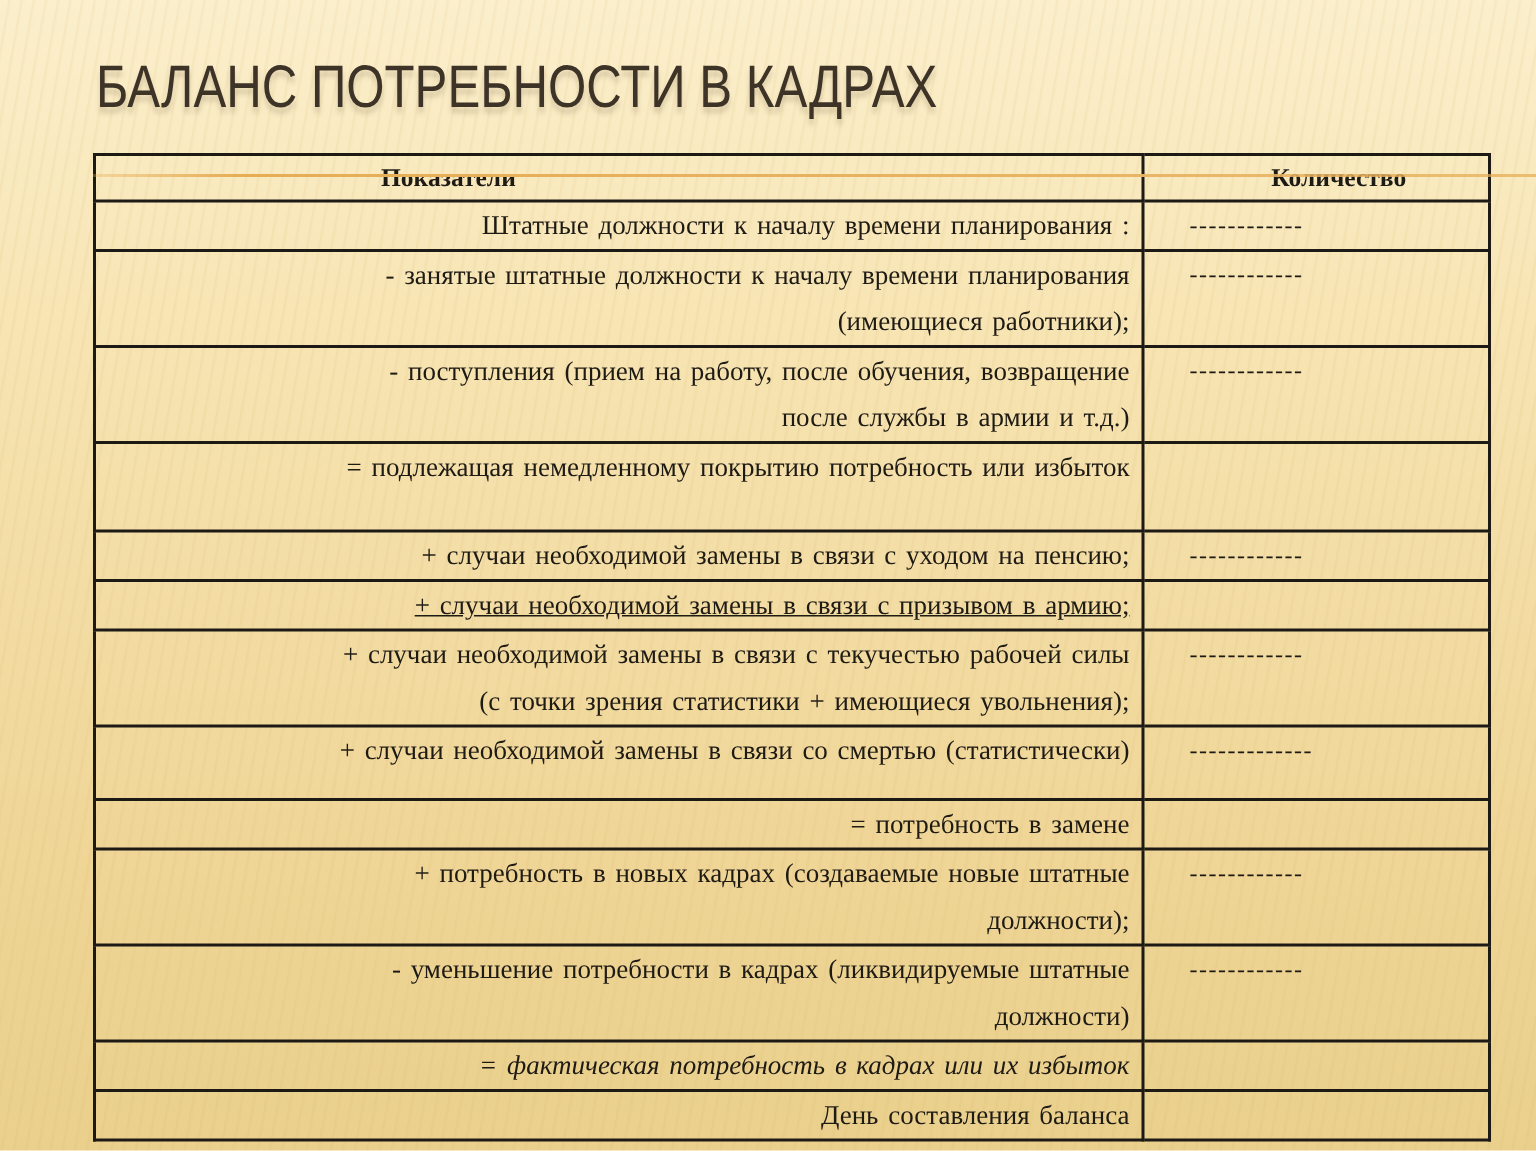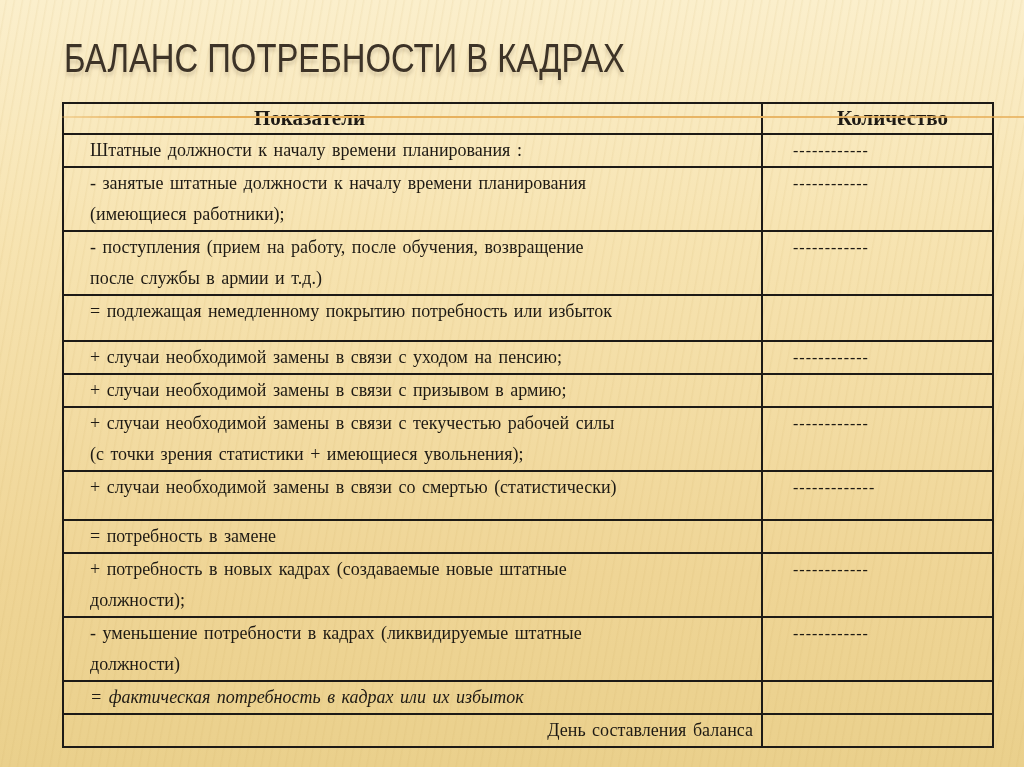--- a/index.html
+++ b/index.html
@@ -29,24 +29,24 @@
     table.bal {
       position: absolute; left: 62px; top: 102px;
       width: 932px; border-collapse: collapse;
       table-layout: fixed;
       color: #1e1a14;
     }
     table.bal td, table.bal th {
       border: 2px solid #1d1a16; padding: 0; vertical-align: top;
       font-size: 18px; line-height: 31px;
     }
-    table.bal th { font-weight: bold; font-size: 21px; text-align: center; height: 29px; line-height: 29px; border-radius: 14px; }
+    table.bal th { font-weight: bold; font-size: 17px; text-align: center; height: 29px; line-height: 29px; border-radius: 14px; }
     .col1 { width: 699px; }
     .col2 { width: 231px; }
-    .ind { padding-left: 26px !important; padding-right: 8px !important; word-spacing: 2px; }
+    .ind { padding-left: 26px !important; padding-right: 8px !important; word-spacing: 2px; text-align: right; }
     .th-left { padding-left: 190px !important; text-align: left !important; }
     .th-right { text-align: left; padding-left: 30px !important; }
     .val { padding-left: 30px !important; letter-spacing: 1px; font-size: 16px !important; }
     .right-text { text-align: right; padding-right: 8px !important; }
   </style>
 </head>
 <body>
 
 <div class="stripes"></div>
 
@@ -77,33 +77,33 @@
         </td>
     <td class="val">------------</td>
   </tr>
       <tr style="height: 59px;">
     <td class="ind">
           <div>- поступления  (прием на работу, после обучения, возвращение</div>
           <div>после службы в армии и т.д.)</div>
         </td>
     <td class="val">------------</td>
   </tr>
-      <tr style="height: 46px;">
+      <tr style="height: 59px;">
     <td class="ind">
           <div>= подлежащая немедленному  покрытию потребность или избыток</div>
         </td>
     <td class="val"></td>
   </tr>
       <tr style="height: 31px; margin-top: 25px;">
     <td class="ind">
           <div>+ случаи  необходимой замены в связи с уходом на пенсию;</div>
         </td>
     <td class="val">------------</td>
   </tr>
-      <tr style="height: 29px;">
+      <tr style="height: 29px; text-decoration: underline;">
     <td class="ind">
           <div>+ случаи  необходимой замены в связи с призывом в армию;</div>
         </td>
     <td class="val"></td>
   </tr>
       <tr style="height: 60px;">
     <td class="ind">
           <div>+ случаи  необходимой замены в связи с текучестью рабочей силы</div>
           <div>(с точки зрения  статистики  + имеющиеся увольнения);</div>
         </td>

